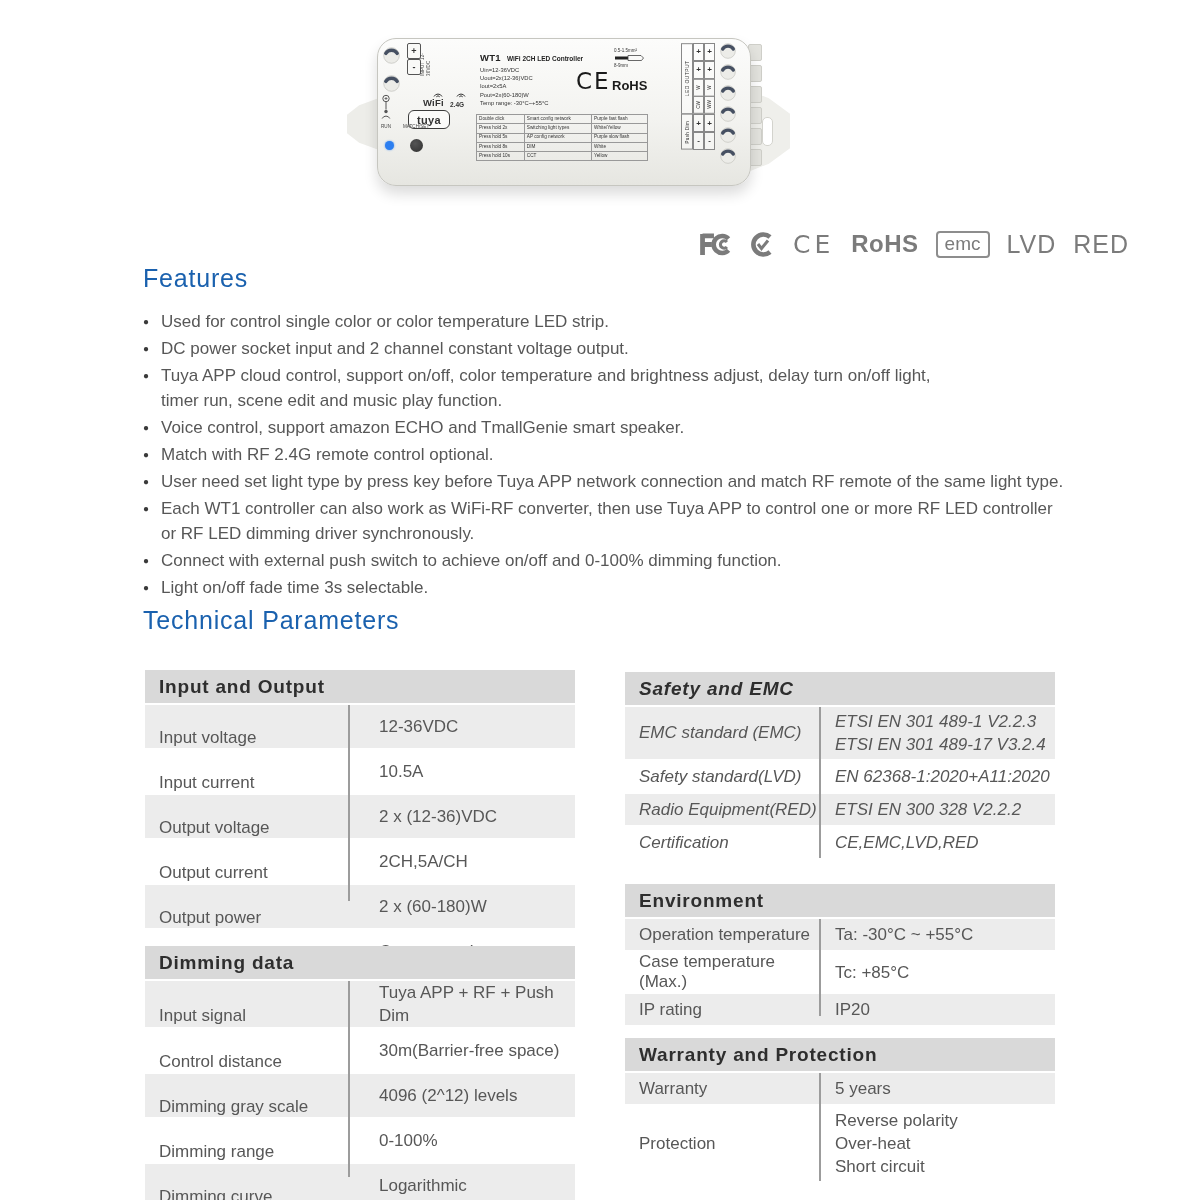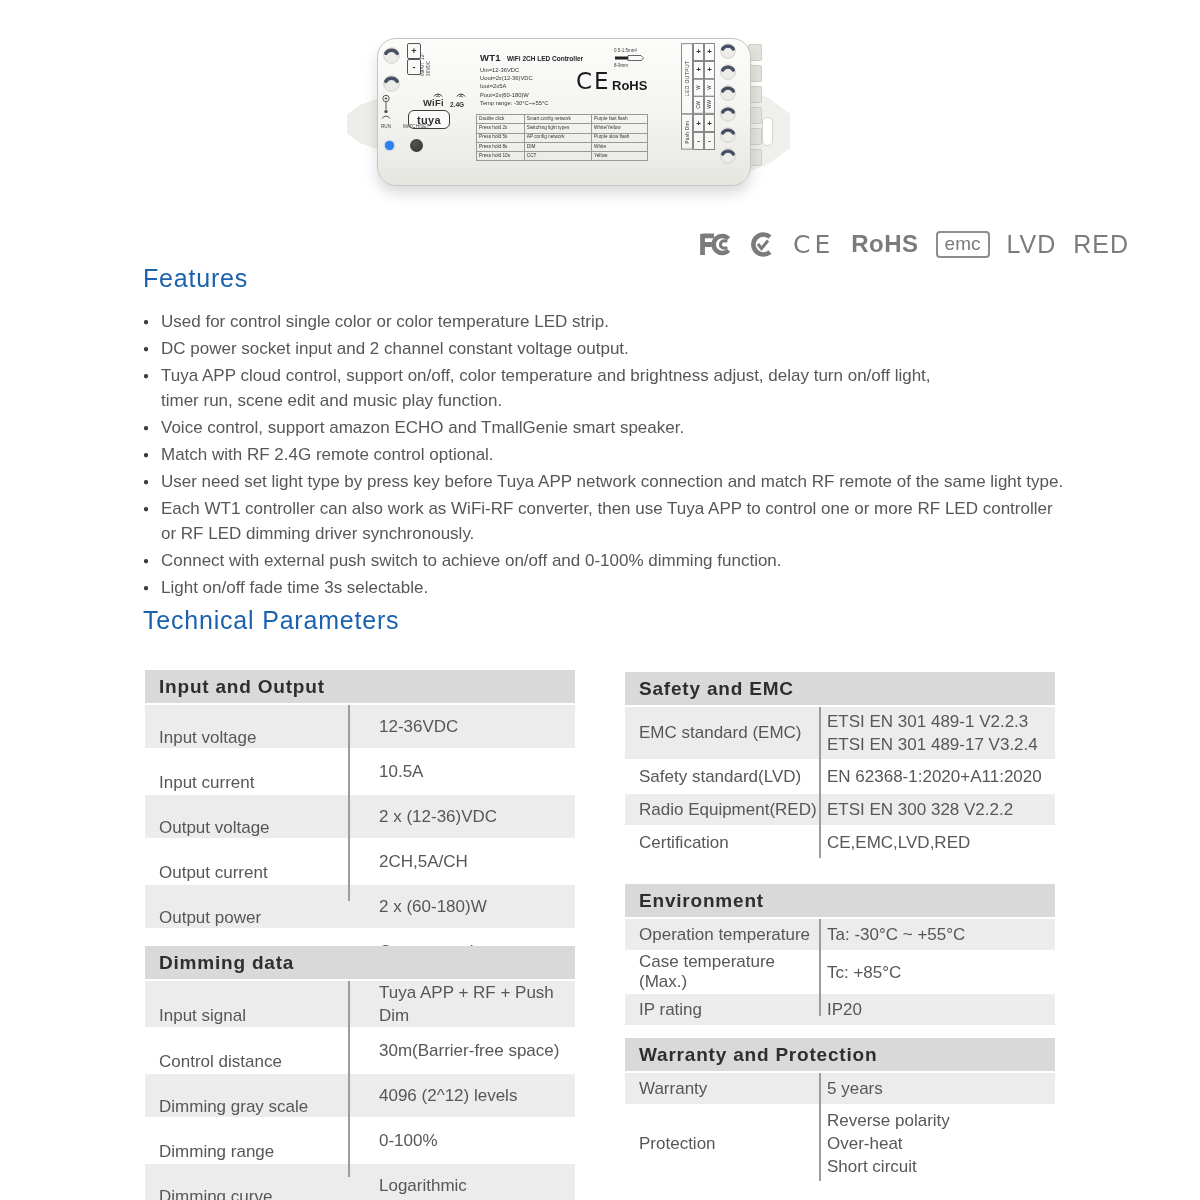--- a/index.html
+++ b/index.html
@@ -75,27 +75,27 @@
   .thead{height:33px;background:#d9d9d9;display:flex;align-items:center;padding-left:14px;font-size:19px;font-weight:bold;color:#2e2e2e;letter-spacing:.8px;box-sizing:border-box;}
   .trow{display:flex;margin-top:2px;min-height:31px;align-items:center;}
   .trow.alt{background:#ececec;}
   .trow.h52{min-height:52px;justify-content:center;}
   .trow.h75{min-height:75px;}
   .tlabel{box-sizing:border-box;padding-left:14px;font-size:17px;color:#575757;}
   .tleft .tlabel{width:203px;flex:0 0 203px;margin-top:23px;}
   .tright .tlabel{width:194px;flex:0 0 194px;}
   .tvalue{flex:1;font-size:17px;color:#575757;line-height:23px;}
   .tleft .tvalue{padding-left:31px;}
-  .tright .tvalue{padding-left:8px;}
+  .tright .tvalue{padding-left:16px;}
   .vline{position:absolute;width:1.5px;background:#9c9c9c;top:35px;}
   .tleft .vline{left:203px;}
   .tright .vline{left:194px;}
   .t-io{left:145px;top:670px;}   .t-io .vline{height:196px;}
   .t-dim{left:145px;top:946px;}  .t-dim .vline{height:196px;}
-  .t-semc{left:625px;top:672px;} .t-semc .vline{height:151px;}
+  .t-semc{left:625px;top:672px;font-style:italic;} .t-semc .vline{height:151px;}
   .t-env{left:625px;top:884px;}  .t-env .vline{height:97px;}
   .t-war{left:625px;top:1038px;} .t-war .vline{height:108px;}
 </style>
 </head>
 <body>
 
 <div class="abs device">
   <div class="abs ear-left"></div>
   <div class="abs ear-right">
     <div class="abs ear-hole"></div>

